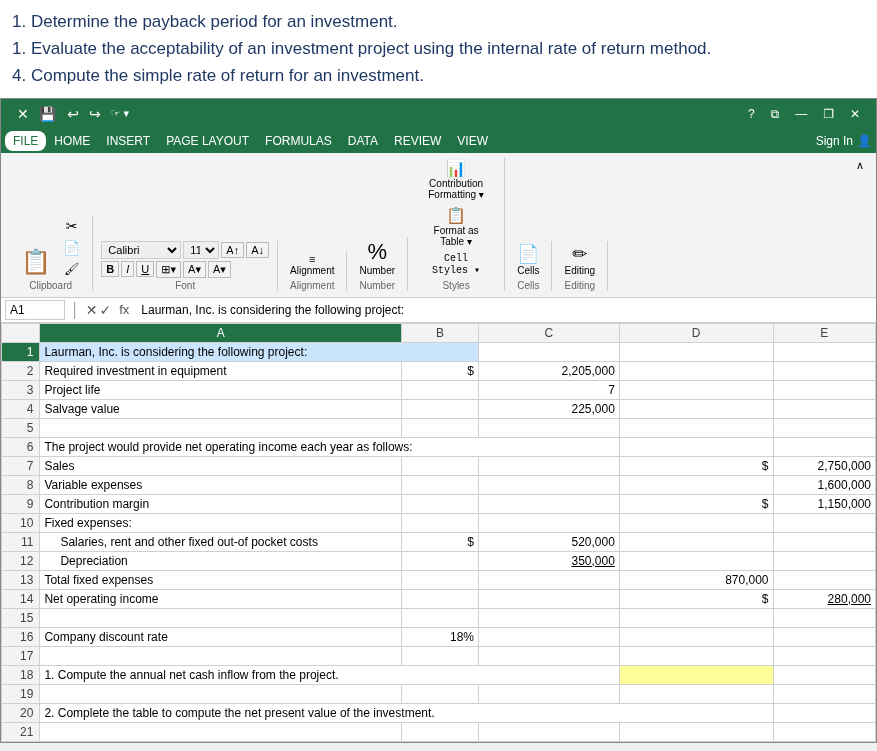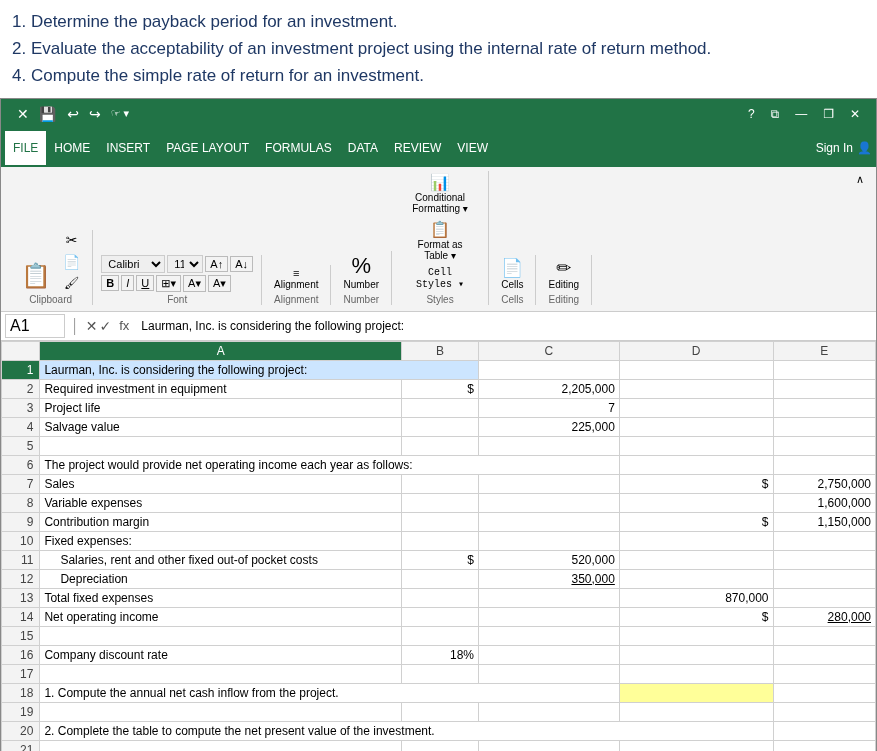--- a/index.html
+++ b/index.html
@@ -11,44 +11,44 @@
 
     
     .title-bar { background: #217346; color: white; display: flex; align-items: center; padding: 4px 8px; font-size: 12px; justify-content: space-between; }
     .title-bar-left { display: flex; align-items: center; gap: 4px; }
     .title-bar-title { flex: 1; text-align: center; font-size: 12px; }
     .title-bar-controls { display: flex; gap: 0; }
     .title-ctrl { background: transparent; border: none; color: white; padding: 2px 8px; cursor: pointer; font-size: 12px; }
 
     
     .menu-bar { background: #217346; display: flex; align-items: center; padding: 2px 4px; }
-    .menu-item { color: white; padding: 10px 8px; font-size: 12px; cursor: pointer; border-radius: 0; }
+    .menu-item { color: white; padding: 3px 8px; font-size: 12px; cursor: pointer; border-radius: 8px; }
     .menu-item.active { background: white; color: #217346; }
     .sign-in { margin-left: auto; color: white; font-size: 12px; display: flex; align-items: center; gap: 4px; }
 
     
     .ribbon { background: #f3f3f3; border-bottom: 1px solid #ccc; padding: 4px 8px 6px; }
     .ribbon-row { display: flex; align-items: flex-end; gap: 0; }
     .ribbon-group { display: flex; flex-direction: column; align-items: center; padding: 0 8px; border-right: 1px solid #ccc; }
     .ribbon-group:last-child { border-right: none; }
     .ribbon-group-content { display: flex; align-items: flex-end; gap: 4px; }
     .ribbon-group-label { font-size: 10px; color: #666; margin-top: 2px; text-align: center; }
     .ribbon-btn { background: transparent; border: none; cursor: pointer; display: flex; flex-direction: column; align-items: center; padding: 2px 4px; border-radius: 2px; font-size: 11px; }
     .ribbon-btn-label { font-size: 10px; }
     .font-row { display: flex; align-items: center; gap: 2px; }
-    .font-select { font-size: 11px; border: 1px solid #ccc; padding: 1px 2px; width: 64px; }
+    .font-select { font-size: 11px; border: 1px solid #ccc; padding: 1px 2px; width: 80px; }
     .font-size-select { font-size: 11px; border: 1px solid #ccc; padding: 1px 2px; width: 36px; }
     .small-btn { background: #f3f3f3; border: 1px solid #bbb; font-size: 11px; padding: 1px 4px; cursor: pointer; }
     .bold { font-weight: bold; }
     .italic { font-style: italic; }
     .underline { text-decoration: underline; }
 
     
     .formula-bar { display: flex; align-items: center; border-bottom: 1px solid #ccc; background: white; padding: 2px 4px; gap: 4px; }
-    .cell-ref { width: 60px; border: 1px solid #ccc; padding: 2px 4px; font-size: 16px; }
+    .cell-ref { width: 60px; border: 1px solid #ccc; padding: 2px 4px; font-size: 12px; }
     .formula-sep { font-size: 14px; color: #999; padding: 0 2px; }
     .formula-icons { display: flex; gap: 2px; }
     .formula-icon-btn { background: none; border: none; cursor: pointer; font-size: 14px; color: #555; }
     .fx-label { color: #555; font-size: 13px; padding: 0 4px; }
     .formula-input { flex: 1; border: none; outline: none; font-size: 12px; padding: 1px 4px; }
 
     
     .spreadsheet-container { overflow: auto; background: white; }
     table.sheet { border-collapse: collapse; width: 100%; }
     table.sheet th, table.sheet td { border: 1px solid #d0d0d0; font-size: 12px; }
@@ -70,21 +70,21 @@
     .qat { background: #217346; display: flex; align-items: center; gap: 4px; padding: 2px 8px; }
     .qat-btn { background: none; border: none; color: white; cursor: pointer; font-size: 14px; padding: 1px 3px; }
 
     .scrollbar-area { position: relative; }
   </style>
 </head>
 <body>
 
 <div class="intro-text">
   <div>1. Determine the payback period for an investment.</div>
-  <div>2. Evaluate the acceptability of an investment project using the internal rate of return method.</div>
+  <div>1. Evaluate the acceptability of an investment project using the internal rate of return method.</div>
   <div>4. Compute the simple rate of return for an investment.</div>
 </div>
 
 <div class="excel-window">
 
   <div class="title-bar">
     <div class="title-bar-left">
 
       <div class="qat">
         <span style="font-size:14px;margin-right:4px;">✕</span>
@@ -170,21 +170,21 @@
           <span style="font-size:22px;">%</span>
           <span class="ribbon-btn-label">Number</span>
         </button>
         <div class="ribbon-group-label">Number</div>
       </div>
 
       <div class="ribbon-group">
         <div style="display:flex;flex-direction:column;align-items:center;gap:2px;">
           <button class="ribbon-btn" style="font-size:10px;width:80px;">
             <span style="font-size:16px;">📊</span>
-            <span>Conditional</span>
+            <span>Contribution</span>
             <span>Formatting ▾</span>
           </button>
           <button class="ribbon-btn" style="font-size:10px;width:80px;">
             <span style="font-size:16px;">📋</span>
             <span>Format as</span>
             <span>Table ▾</span>
           </button>
           <button class="ribbon-btn" style="font-size:10px;width:80px;font-family:Liberation Mono, monospace;">
             <span>Cell</span>
             <span>Styles ▾</span>

